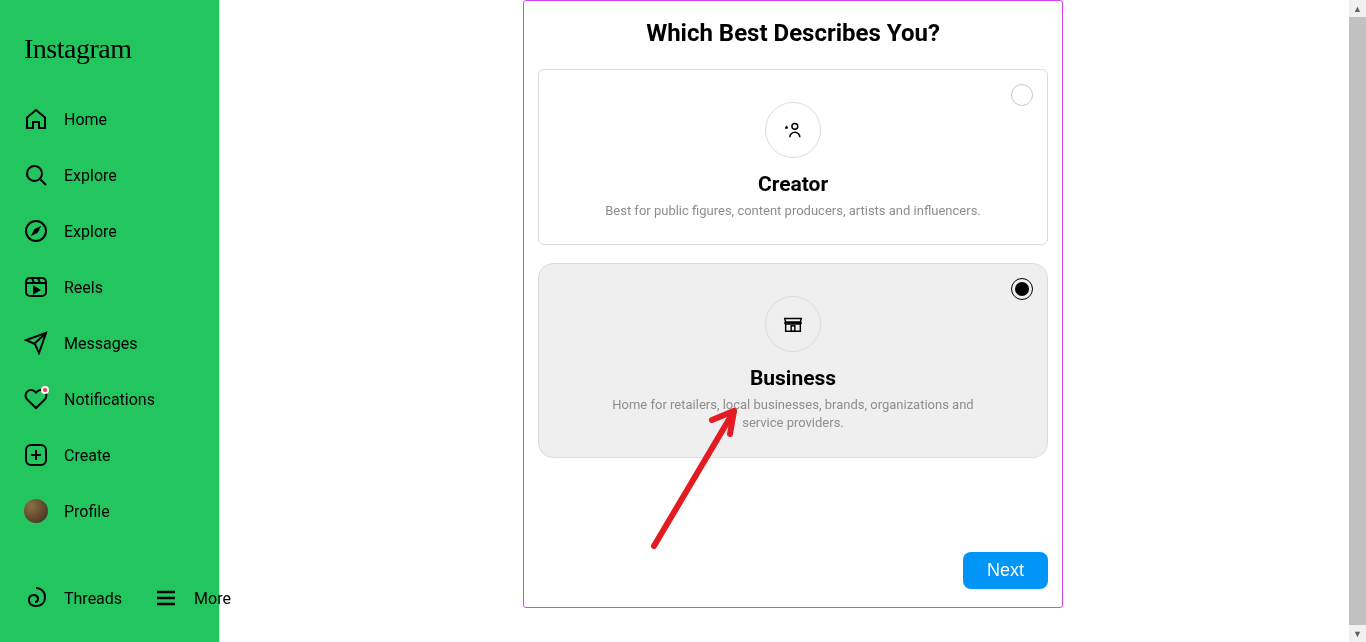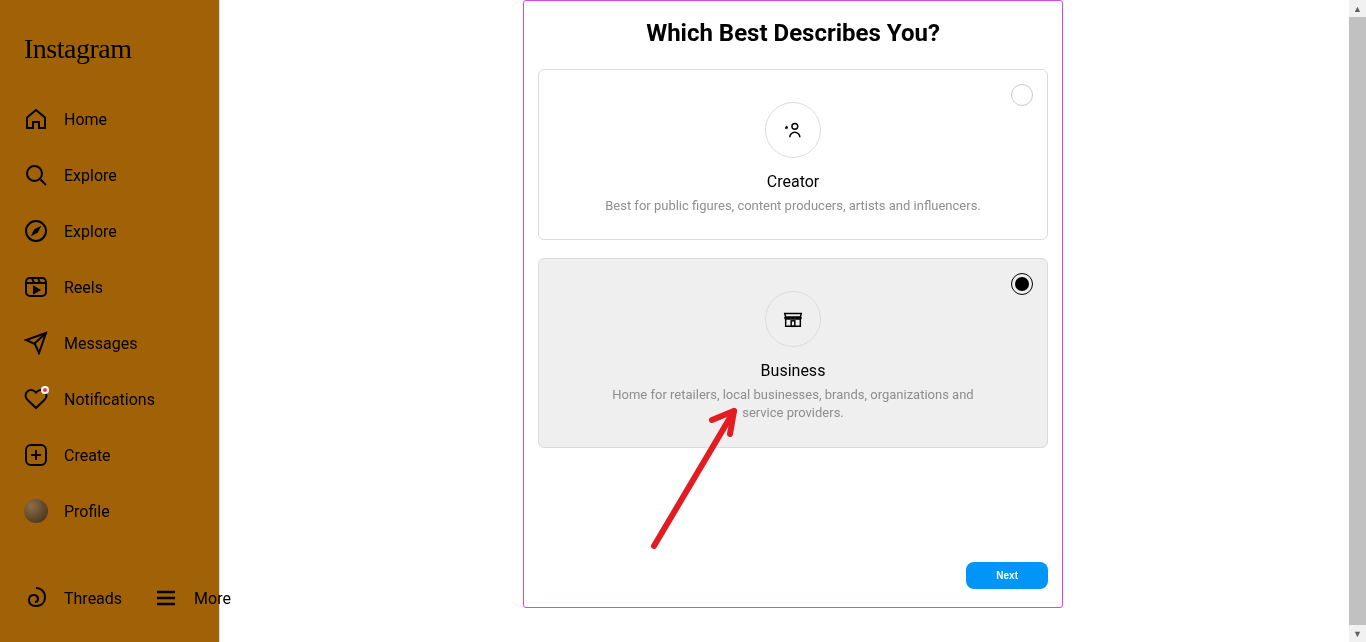--- a/index.html
+++ b/index.html
@@ -16,21 +16,21 @@
     .sidebar {
       position: fixed;
       top: 0;
       left: 0;
       width: 220px;
       height: 100%;
       border-right: 1px solid #dbdbdb;
       padding: 8px 12px 20px 12px;
       display: flex;
       flex-direction: column;
-      background: #a16207;
+      background: #22c55e;
     }
     .logo {
       font-family: cursive;
       font-size: 28px;
       font-weight: 500;
       padding: 25px 12px 16px;
       letter-spacing: -0.5px;
     }
     .nav {
       margin-top: 14px;
@@ -107,20 +107,21 @@
       border: 1px solid #dbdbdb;
       border-radius: 6px;
       padding: 32px 20px 24px;
       text-align: center;
       position: relative;
       cursor: pointer;
       margin-bottom: 18px;
     }
     .option.selected {
       background: #efefef;
+      border-radius: 15px;
     }
     .radio {
       position: absolute;
       top: 14px;
       right: 14px;
       width: 22px;
       height: 22px;
       border: 1.5px solid #c7c7c7;
       border-radius: 50%;
       display: flex;
@@ -141,42 +142,42 @@
       height: 56px;
       border: 1px solid #dbdbdb;
       border-radius: 50%;
       margin: 0 auto 14px;
       display: flex;
       align-items: center;
       justify-content: center;
     }
     .opt-icon svg { width: 22px; height: 22px; }
     .opt-title {
-      font-size: 16px;
-      font-weight: 400;
+      font-size: 21px;
+      font-weight: 700;
       margin-bottom: 6px;
     }
     .opt-desc {
       font-size: 13px;
       color: #8e8e8e;
       line-height: 1.4;
       max-width: 400px;
       margin: 0 auto;
     }
     .next-btn {
       position: absolute;
       right: 14px;
       bottom: 18px;
       background: #0095f6;
       color: #fff;
       border: none;
-      padding: 8px 30px;
+      padding: 8px 24px;
       border-radius: 8px;
-      font-size: 10px;
-      font-weight: 700;
+      font-size: 18px;
+      font-weight: 400;
       cursor: pointer;
     }
 
     
     .arrow {
       position: absolute;
       pointer-events: none;
       z-index: 50;
     }
 

